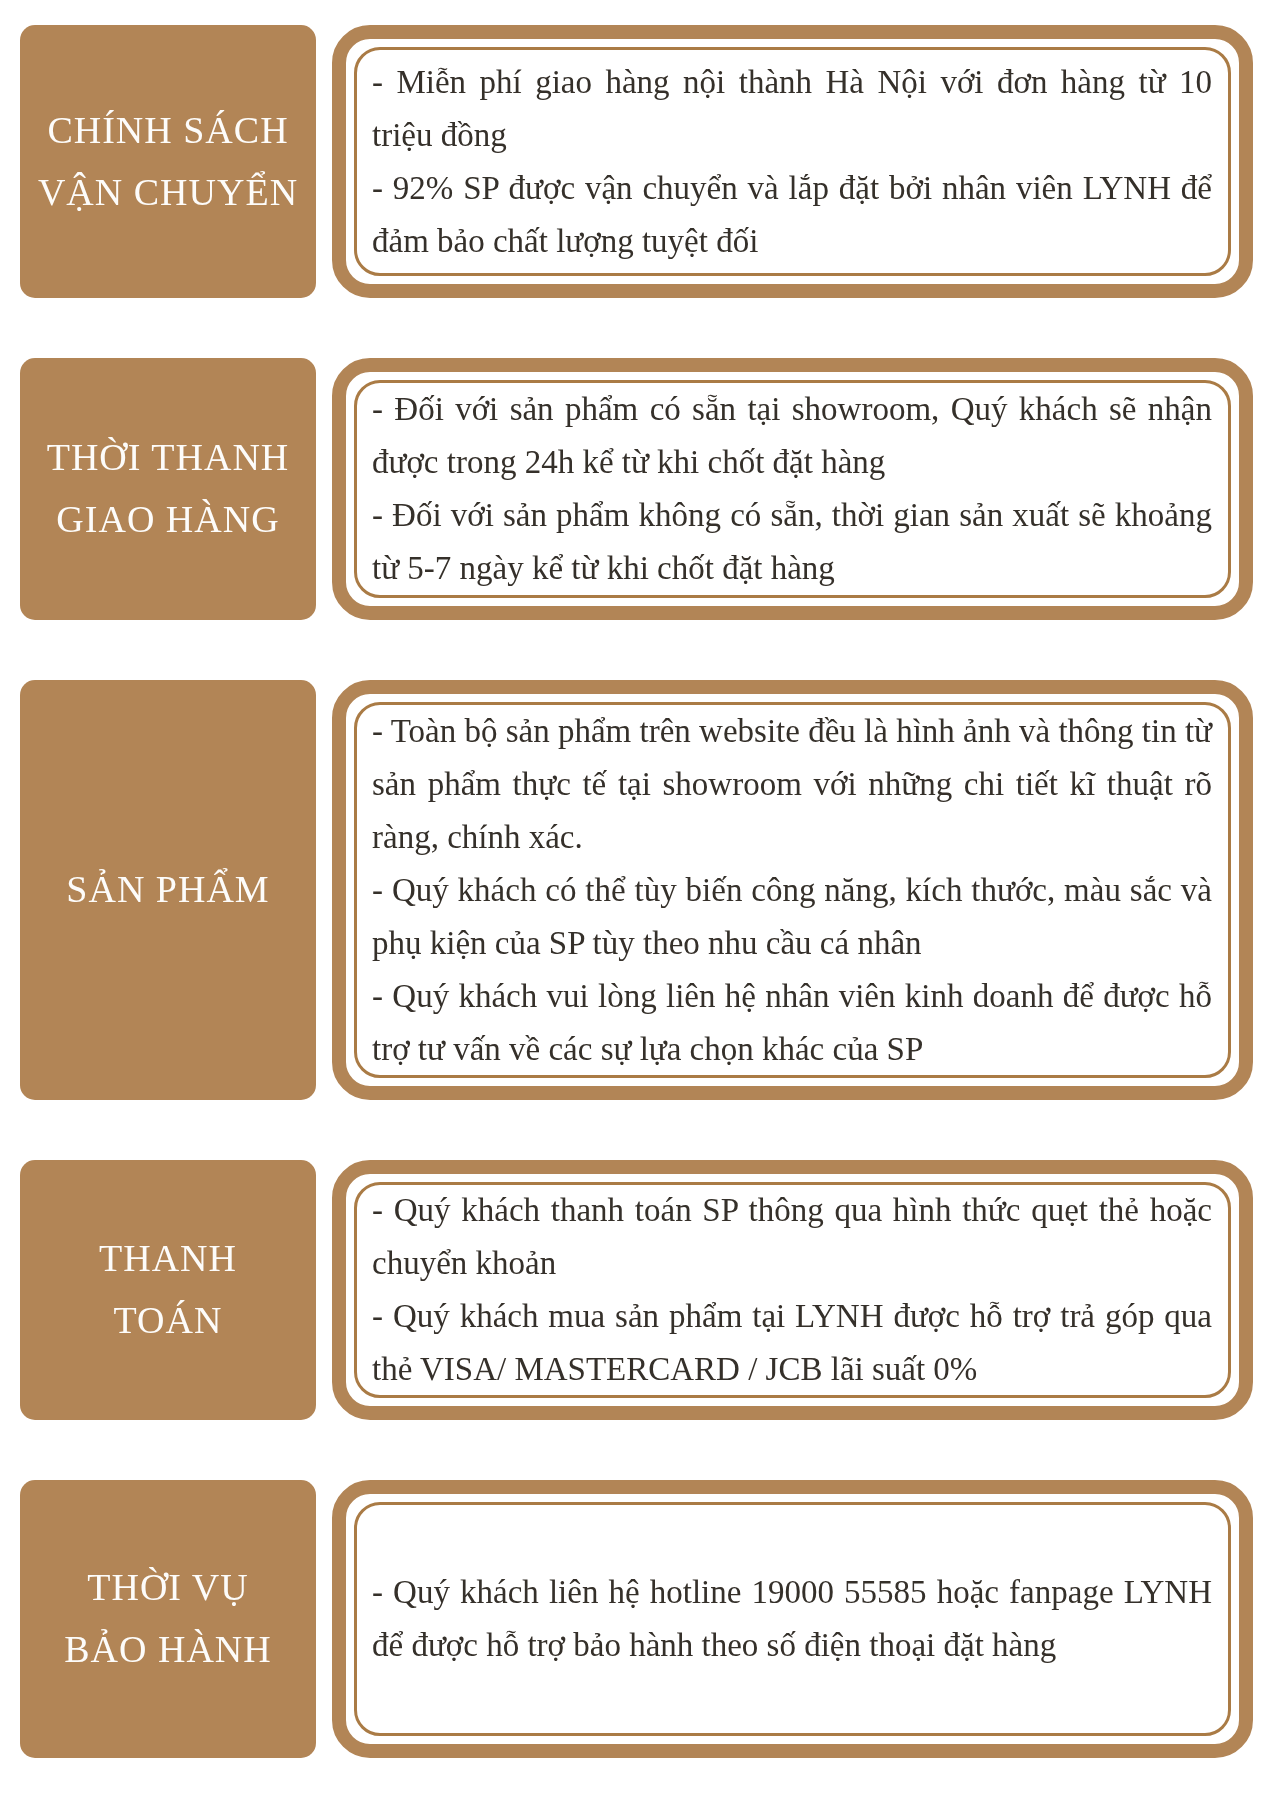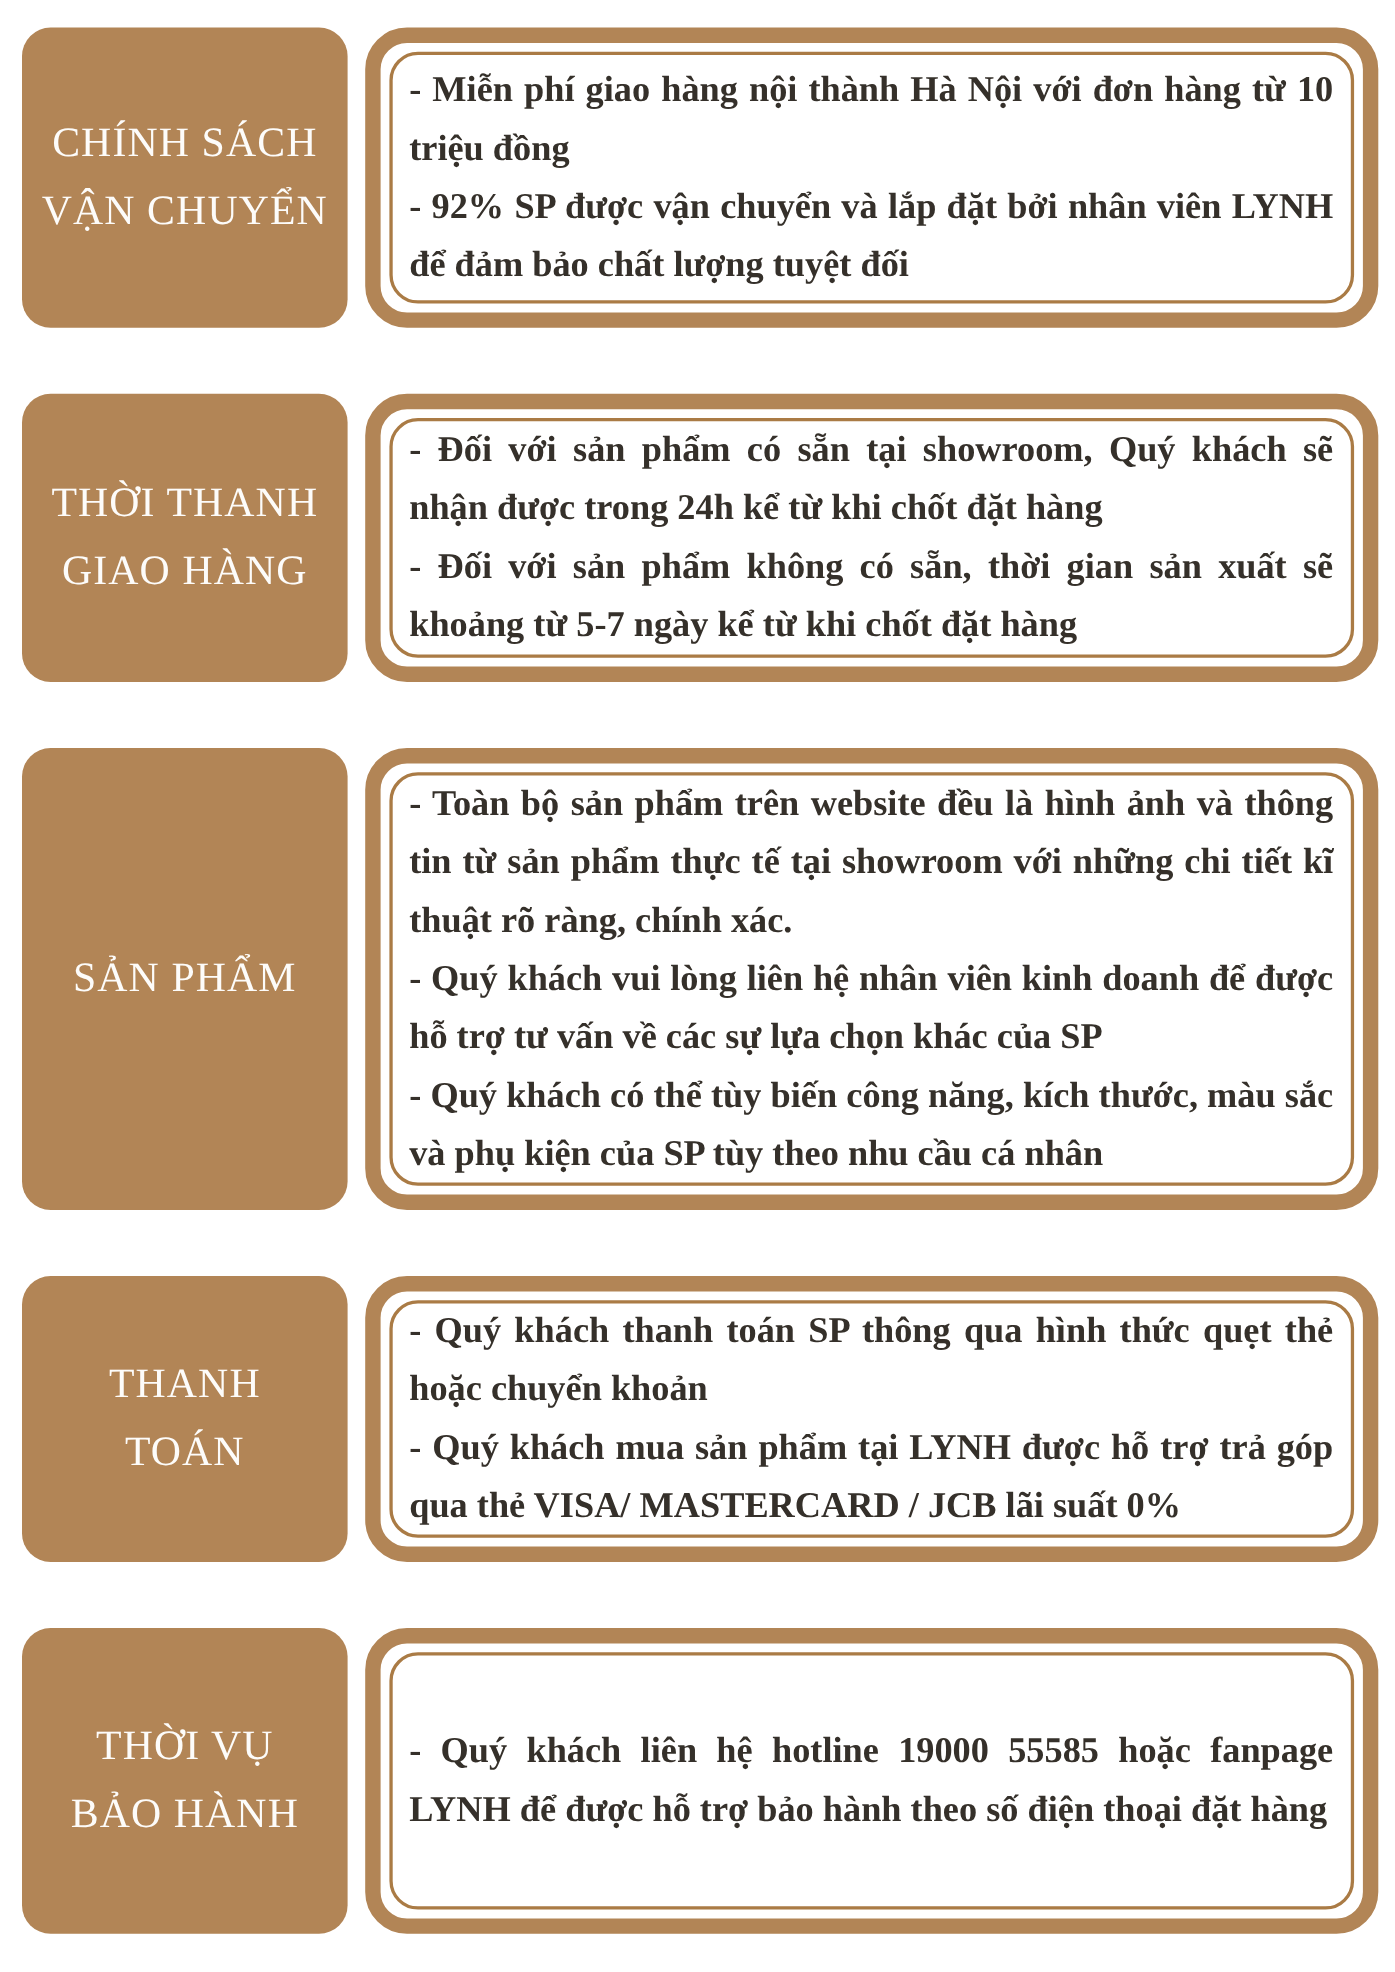--- a/index.html
+++ b/index.html
@@ -26,21 +26,21 @@
   
   .h-s1 { height: 273px; }
   .h-s2 { height: 262px; }
   .h-s3 { height: 420px; }
   .h-s4 { height: 260px; }
   .h-s5 { height: 278px; }
 
   .label {
     flex: 0 0 296px;
     background: #b28556;
-    border-radius: 26px;
+    border-radius: 15px;
     display: flex;
     align-items: center;
     justify-content: center;
     text-align: center;
   }
   .label-text {
     color: #fdfcfa;
     font-size: 38px;
     line-height: 1.62;
     letter-spacing: 1px;
@@ -65,21 +65,20 @@
     flex-direction: column;
     justify-content: center;
   }
   .bullet {
     margin: 0;
     color: #35302a;
     font-size: 33px;
     line-height: 53px;
     text-align: justify;
     font-variant-numeric: oldstyle-nums;
-    font-weight: bold;
   }
 </style>
 </head>
 <body>
 
 <div class="page">
 
   <section class="row h-s1">
     <div class="label">
       <span class="label-text">CHÍNH SÁCH
@@ -106,22 +105,22 @@
     </div>
   </section>
 
   <section class="row h-s3">
     <div class="label">
       <span class="label-text">SẢN PHẨM</span>
     </div>
     <div class="panel">
       <div class="panel-inner">
         <p class="bullet">- Toàn bộ sản phẩm trên website đều là hình ảnh và thông tin từ sản phẩm thực tế tại showroom với những chi tiết kĩ thuật rõ ràng, chính xác.</p>
+        <p class="bullet">- Quý khách có thể tùy biến công năng, kích thước, màu sắc và phụ kiện của SP tùy theo nhu cầu cá nhân</p>
         <p class="bullet">- Quý khách vui lòng liên hệ nhân viên kinh doanh để được hỗ trợ tư vấn về các sự lựa chọn khác của SP</p>
-        <p class="bullet">- Quý khách có thể tùy biến công năng, kích thước, màu sắc và phụ kiện của SP tùy theo nhu cầu cá nhân</p>
       </div>
     </div>
   </section>
 
   <section class="row h-s4">
     <div class="label">
       <span class="label-text">THANH
 TOÁN</span>
     </div>
     <div class="panel">

